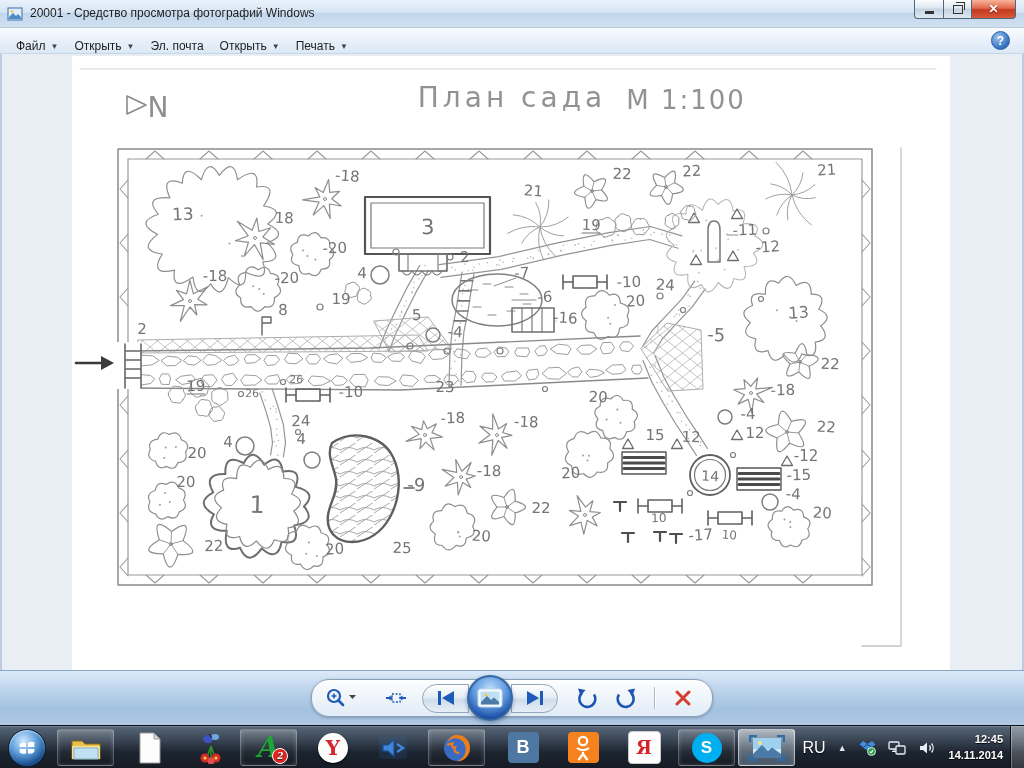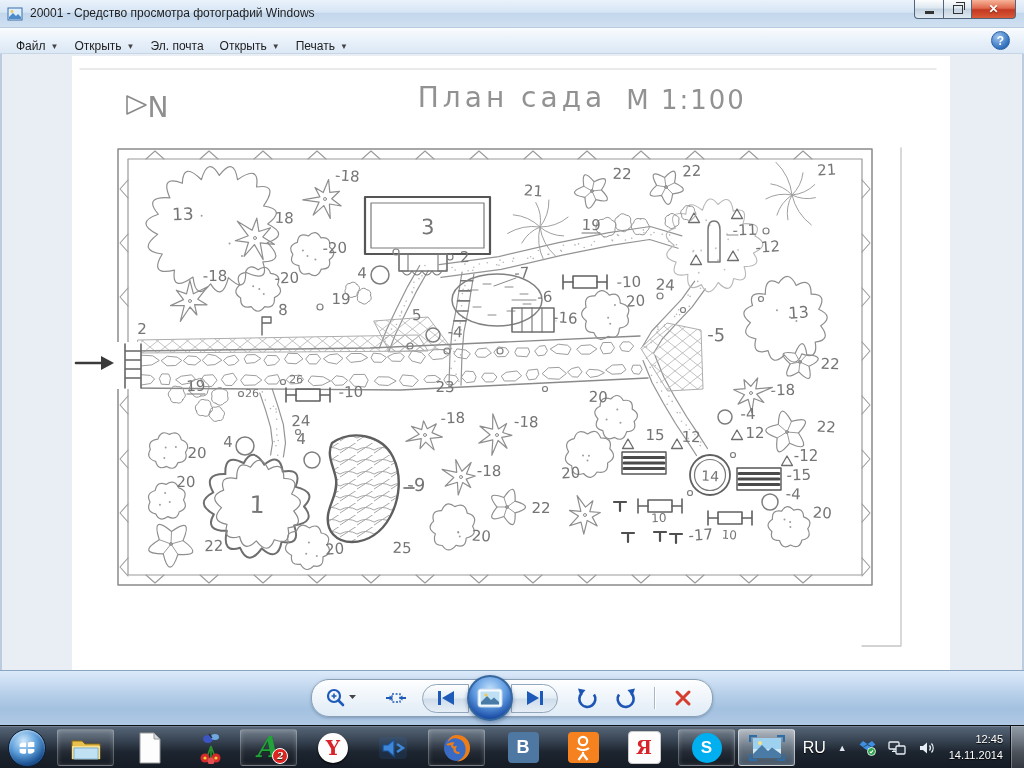--- a/index.html
+++ b/index.html
@@ -57,21 +57,21 @@
   .tb-item{position:absolute;top:3px;height:37px;display:flex;align-items:center;justify-content:center;cursor:default;}
   .boxed{width:57px;border:1px solid rgba(255,255,255,.28);border-radius:3px;box-sizing:border-box;
     background:linear-gradient(rgba(255,255,255,.20),rgba(255,255,255,.06) 45%,rgba(0,0,0,.14));
     box-shadow:inset 0 0 5px rgba(255,255,255,.2);}
   .activebox{background:linear-gradient(rgba(255,255,255,.55),rgba(220,235,248,.40) 45%,rgba(150,185,215,.35));
     border-color:rgba(255,255,255,.55);}
   .sq{width:31px;height:31px;border-radius:4px;display:flex;align-items:center;justify-content:center;
     font-weight:bold;color:#fff;font-size:19px;}
   .tray{position:absolute;right:0;top:0;height:43px;display:flex;align-items:center;color:#fff;}
   .trayitem{margin:0 6px;display:flex;align-items:center;justify-content:center;}
-  .clock{font-size:11px;text-align:right;line-height:1.45;text-shadow:0 1px 1px #000;margin:0 8px;}
+  .clock{font-size:11px;text-align:right;line-height:1.45;text-shadow:0 1px 1px #000;margin:0 8px;font-weight:bold;}
   .lang{font-size:16px;text-shadow:0 1px 1px #000;text-align:center;}
   .showdesk{position:absolute;right:0;top:0;width:13px;height:43px;border-left:1px solid #0a0f15;
     background:linear-gradient(rgba(255,255,255,.35),rgba(255,255,255,.12));box-shadow:inset 1px 0 0 rgba(255,255,255,.3);}
   .badge{position:absolute;right:6px;bottom:2px;width:14px;height:14px;border-radius:50%;
     background:#e02424;border:1px solid #fff;color:#fff;font-size:9px;font-weight:bold;
     line-height:14px;text-align:center;}
   svg text{font-family:"DejaVu Sans",sans-serif;}
 </style>
 </head>
 <body>

